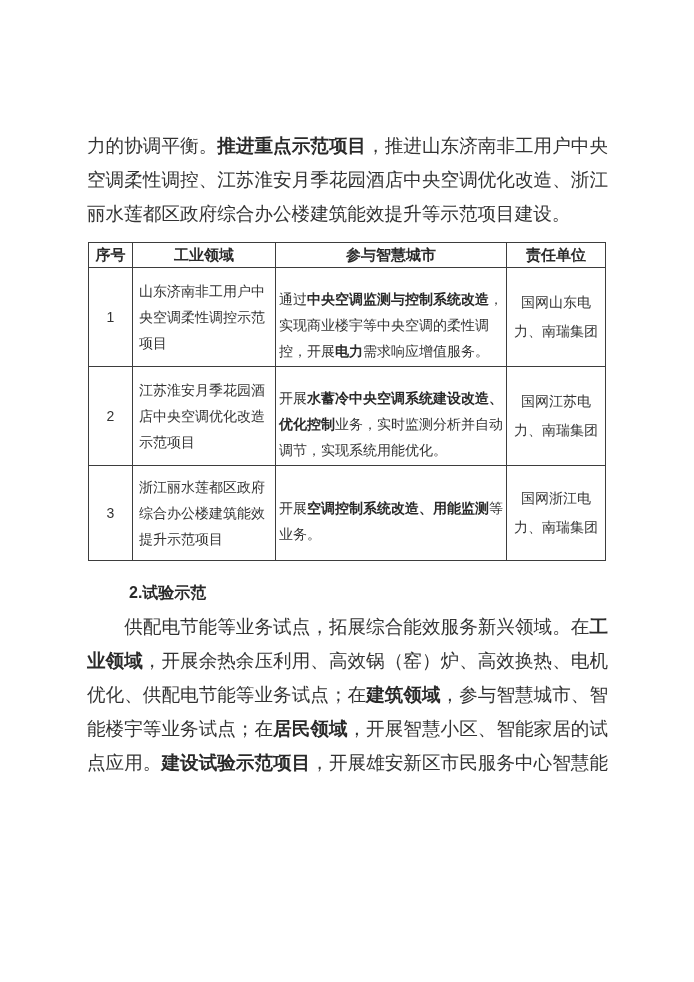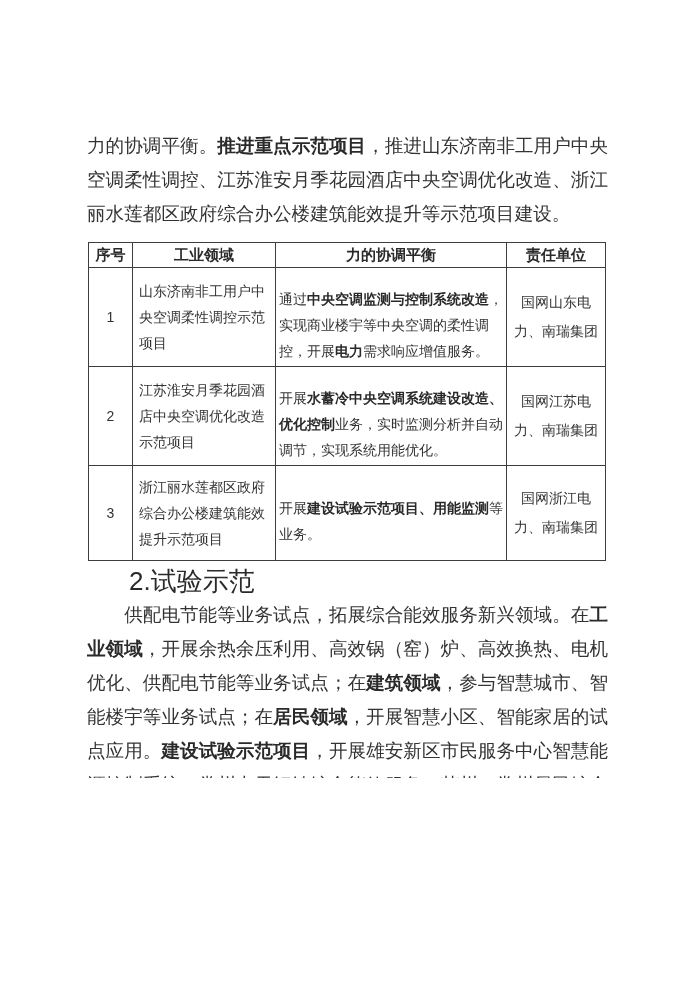--- a/index.html
+++ b/index.html
@@ -57,24 +57,24 @@
     line-height: 26px;
     vertical-align: middle;
     color: #333333;
   }
   td.c-index  { text-align: center; padding: 0; }
   td.c-name   { padding: 8px 6px; text-align: left; }
   td.c-content{ padding: 18px 2px 2px 3px; text-align: left; }
   td.c-owner  { padding: 8px 4px; text-align: center; line-height: 29px; }
   td .seg-b   { font-weight: bold; color: #2a2a2a; }
   .heading {
-    margin: 3px 0 0 0;
+    margin: 15px 0 0 0;
     padding-left: 42px;
-    font-size: 26px;
-    font-weight: normal;
+    font-size: 16px;
+    font-weight: bold;
     line-height: 34px;
     color: #2a2a2a;
   }
   .para2 { text-indent: 2em; }
 </style>
 </head>
 <body>
 
 <div class="page">
   <div class="content">
@@ -86,41 +86,41 @@
       <colgroup>
         <col style="width:44px">
           <col style="width:143px">
           <col style="width:231px">
           <col style="width:99px">
       </colgroup>
       <thead>
         <tr>
           <th>序号</th>
           <th>工业领域</th>
-          <th>力的协调平衡</th>
+          <th>参与智慧城市</th>
           <th>责任单位</th>
         </tr>
       </thead>
       <tbody>
         <tr>
           <td class="c-index">1</td>
           <td class="c-name">山东济南非工用户中央空调柔性调控示范项目</td>
           <td class="c-content"><span>通过</span><span class="seg-b">中央空调监测与控制系统改造</span><span>，实现商业楼宇等中央空调的柔性调控，开展</span><span class="seg-b">电力</span><span>需求响应增值服务。</span></td>
           <td class="c-owner">国网山东电力、南瑞集团</td>
         </tr>
         <tr>
           <td class="c-index">2</td>
           <td class="c-name">江苏淮安月季花园酒店中央空调优化改造示范项目</td>
           <td class="c-content"><span>开展</span><span class="seg-b">水蓄冷中央空调系统建设改造、优化控制</span><span>业务，实时监测分析并自动调节，实现系统用能优化。</span></td>
           <td class="c-owner">国网江苏电力、南瑞集团</td>
         </tr>
         <tr>
           <td class="c-index">3</td>
           <td class="c-name">浙江丽水莲都区政府综合办公楼建筑能效提升示范项目</td>
-          <td class="c-content"><span>开展</span><span class="seg-b">建设试验示范项目、用能监测</span><span>等业务。</span></td>
+          <td class="c-content"><span>开展</span><span class="seg-b">空调控制系统改造、用能监测</span><span>等业务。</span></td>
           <td class="c-owner">国网浙江电力、南瑞集团</td>
         </tr>
       </tbody>
     </table>
 
     <h3 class="heading">2.试验示范</h3>
 
     <p class="para para2"><span>供配电节能等业务试点，拓展综合能效服务新兴领域。在</span><span class="seg-b">工业领域</span><span>，开展余热余压利用、高效锅（窑）炉、高效换热、电机优化、供配电节能等业务试点；在</span><span class="seg-b">建筑领域</span><span>，参与智慧城市、智能楼宇等业务试点；在</span><span class="seg-b">居民领域</span><span>，开展智慧小区、智能家居的试点应用。</span><span class="seg-b">建设试验示范项目</span><span>，开展雄安新区市民服务中心智慧能源控制系统、常州中天钢铁综合能效服务、苏州、常州居民综合能效服务等试验示范项目建设。</span></p>
 
   </div>

